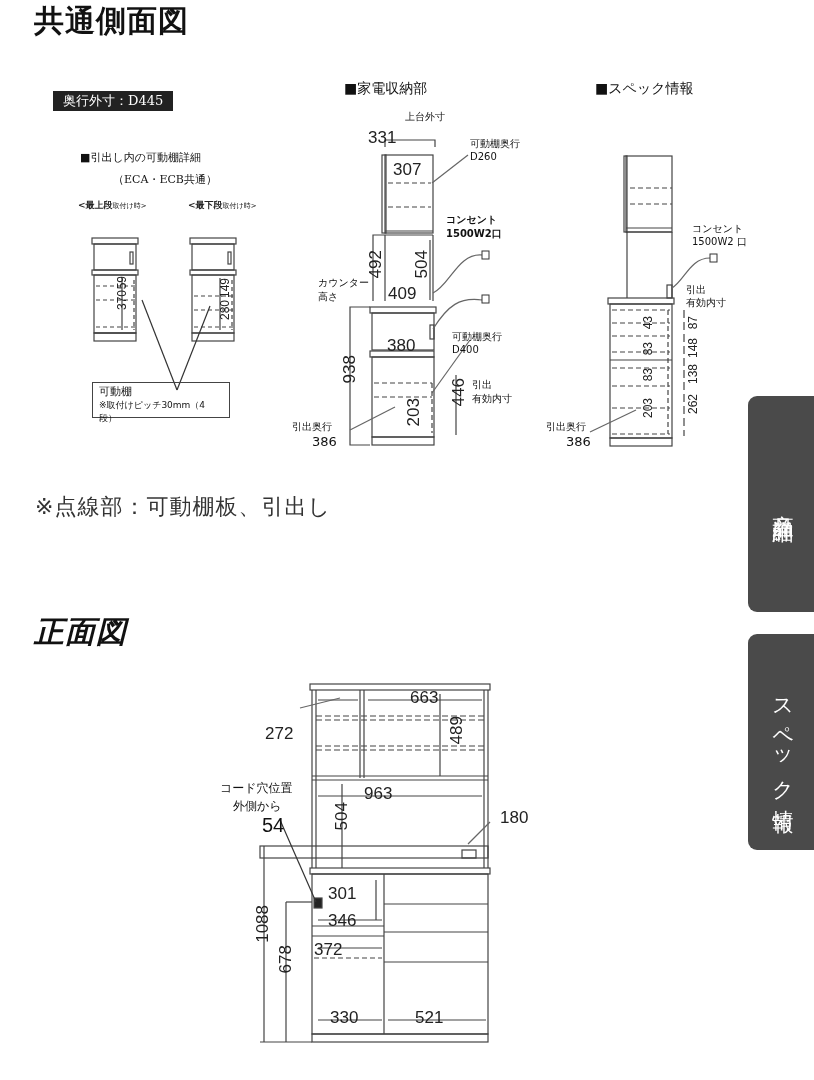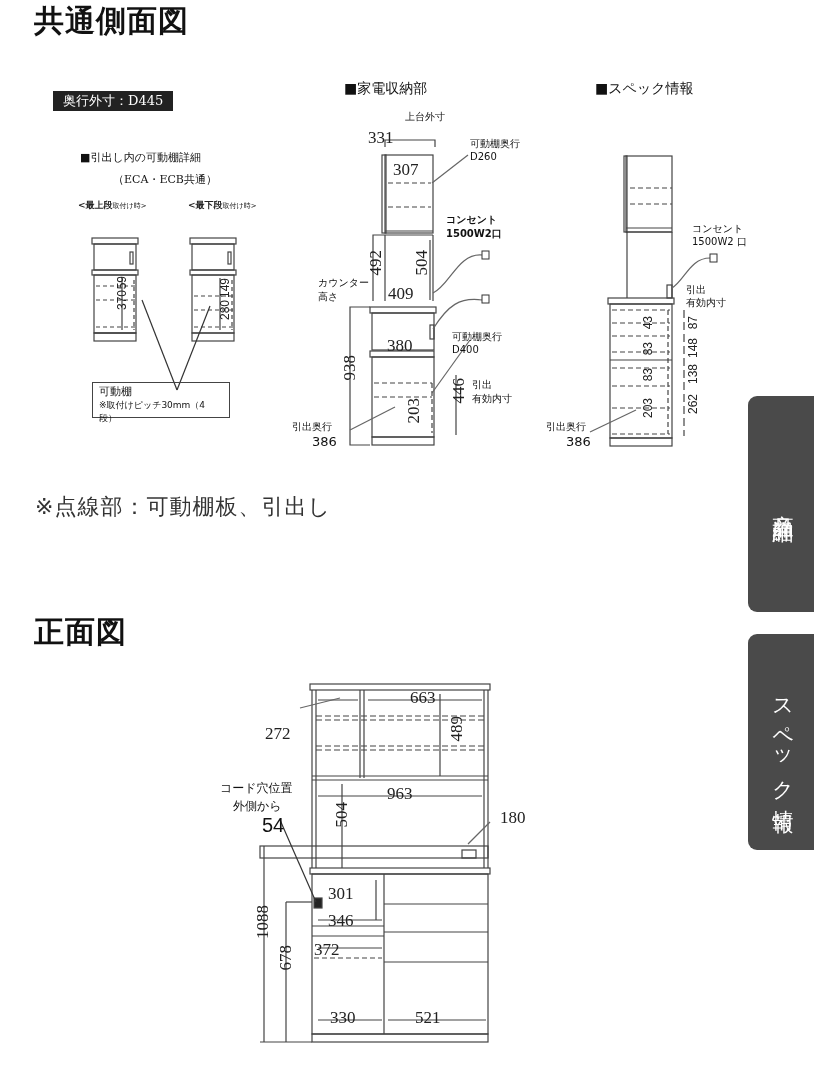--- a/index.html
+++ b/index.html
@@ -2,21 +2,21 @@
 <html><head>
 <meta charset="utf-8">
 <style>
   html,body{margin:0;padding:0;background:#fff;}
   body{width:814px;height:1080px;position:relative;overflow:hidden;font-family:"DejaVu Sans","Liberation Sans",sans-serif;color:#111;}
   .abs{position:absolute;}
   .h1{font-weight:bold;font-size:30px;letter-spacing:1px;color:#111;}
   .serif{font-family:"DejaVu Serif","Liberation Serif",serif;}
   .badge{background:#222;color:#fff;font-size:13px;padding:1px 10px;}
   .xs{font-size:9px;color:#222;}
-  .dim{font-family:Liberation Serif, serif;font-size:17px;color:#222;}
+  .dim{font-family:Liberation Sans, sans-serif;font-size:17px;color:#222;}
   .dimS{font-family:"Liberation Sans","DejaVu Sans",sans-serif;font-size:12px;color:#222;}
   .vert{writing-mode:vertical-rl;transform:rotate(180deg);}
   .note{font-size:22px;color:#333;letter-spacing:1px;}
   .tab{position:absolute;left:748px;width:70px;background:#4a4a4a;border-radius:9px 0 0 9px;color:#fff;font-family:"DejaVu Serif","Liberation Serif",serif;font-size:21px;display:flex;align-items:center;justify-content:center;cursor:pointer;}
   .tab span{writing-mode:vertical-rl;letter-spacing:3px;}
 </style>
 </head>
 <body>
 
 <div class="abs h1" style="left:34px;top:1px;">共通側面図</div>
@@ -181,21 +181,21 @@
 <div class="abs dimS vert" style="left:641px;top:398px;">203</div>
 <div class="abs dimS vert" style="left:686px;top:316px;">87</div>
 <div class="abs dimS vert" style="left:686px;top:338px;">148</div>
 <div class="abs dimS vert" style="left:686px;top:364px;">138</div>
 <div class="abs dimS vert" style="left:686px;top:394px;">262</div>
 <div class="abs" style="left:546px;top:420px;font-size:10px;">引出奥行</div>
 <div class="abs" style="left:566px;top:434px;font-size:13px;">386</div>
 
 <div class="abs note" style="left:35px;top:492px;">※点線部：可動棚板、引出し</div>
 
-<div class="abs h1" style="left:34px;top:612px;">正面図</div>
+<div class="abs h1" style="left:34px;top:612px;font-style:italic;">正面図</div>
 
 <svg class="abs" style="left:240px;top:680px;" width="300" height="380">
   <g stroke="#444" fill="none" stroke-width="1.2">
     <rect x="70" y="4" width="180" height="6"></rect>
     <line x1="72" y1="10" x2="72" y2="188"></line>
     <line x1="248" y1="10" x2="248" y2="188"></line>
     <line x1="76" y1="10" x2="76" y2="188"></line>
     <line x1="244" y1="10" x2="244" y2="188"></line>
     <line x1="120" y1="10" x2="120" y2="98"></line>
     <line x1="124" y1="10" x2="124" y2="98"></line>
@@ -238,21 +238,21 @@
     <line x1="136" y1="200" x2="136" y2="240"></line>
     <line x1="78" y1="240" x2="142" y2="240"></line>
     <line x1="78" y1="268" x2="142" y2="268"></line>
     <line x1="78" y1="340" x2="142" y2="340"></line>
     <line x1="148" y1="340" x2="246" y2="340"></line>
   </g>
 </svg>
 <div class="abs dim" style="left:265px;top:724px;">272</div>
 <div class="abs dim" style="left:410px;top:688px;">663</div>
 <div class="abs dim vert" style="left:447px;top:716px;">489</div>
-<div class="abs dim" style="left:387px;top:784px;">963</div>
+<div class="abs dim" style="left:364px;top:784px;">963</div>
 <div class="abs dim vert" style="left:332px;top:802px;">504</div>
 <div class="abs dim" style="left:500px;top:808px;">180</div>
 <div class="abs" style="left:220px;top:780px;font-size:12px;">コード穴位置</div>
 <div class="abs" style="left:233px;top:798px;font-size:12px;">外側から</div>
 <div class="abs" style="left:262px;top:814px;font-size:20px;font-family:'Liberation Sans',sans-serif;">54</div>
 <div class="abs dim" style="left:328px;top:884px;">301</div>
 <div class="abs dim" style="left:328px;top:911px;">346</div>
 <div class="abs dim" style="left:314px;top:940px;">372</div>
 <div class="abs dim vert" style="left:253px;top:905px;">1088</div>
 <div class="abs dim vert" style="left:276px;top:945px;">678</div>

